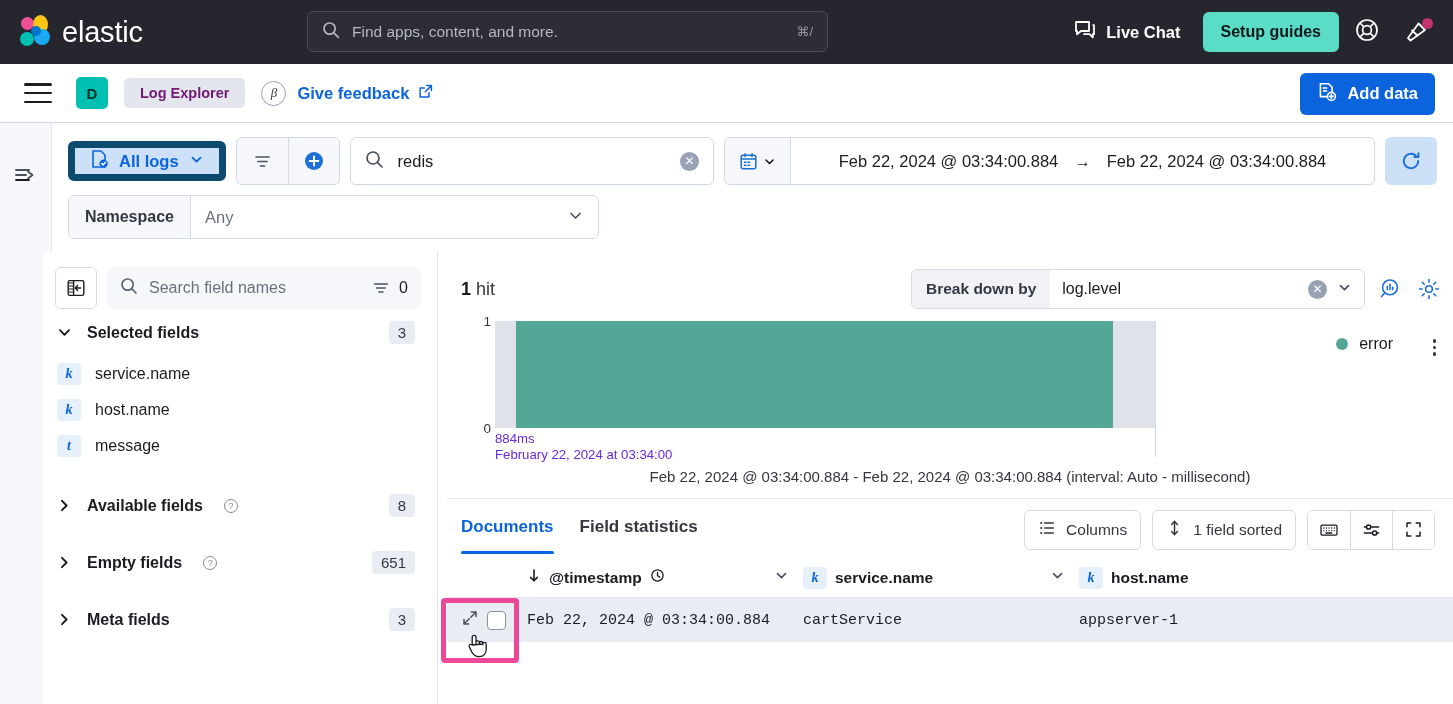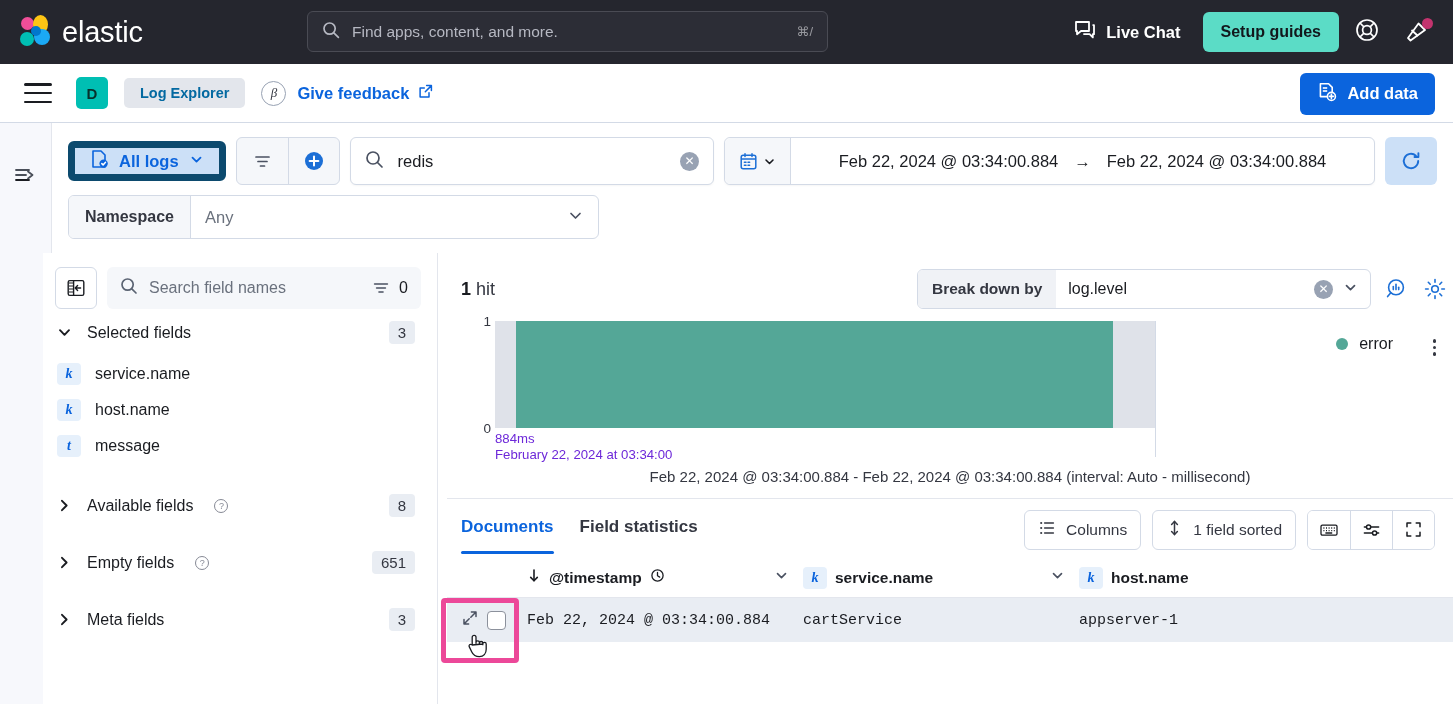--- a/index.html
+++ b/index.html
@@ -50,21 +50,21 @@
     display: flex; align-items: center; position: relative;
   }
   .hamburger { margin-left: 24px; width: 28px; height: 20px; display: flex; flex-direction: column; justify-content: space-between; cursor: pointer; }
   .hamburger span { display: block; height: 2.5px; background: #1a1c21; border-radius: 2px; }
   .avatar {
     width: 32px; height: 32px; border-radius: 5px; background: #00BFB3; color: #07302B;
     font-size: 15px; font-weight: bold; display: flex; align-items: center; justify-content: center;
     margin-left: 24px; cursor: pointer;
   }
   .breadcrumb-chip {
-    margin-left: 16px; background: #E3E6EC; color: #0369a1; font-size: 14.5px; font-weight: bold;
+    margin-left: 16px; background: #E3E6EC; color: #701a75; font-size: 14.5px; font-weight: bold;
     border-radius: 5px; padding: 7px 16px; cursor: pointer;
   }
   .beta-badge {
     margin-left: 16px; width: 25px; height: 25px; border-radius: 50%; border: 1px solid #98A2B3;
     display: flex; align-items: center; justify-content: center; color: #343741; font-size: 13px;
     font-family: "Liberation Serif", serif; font-style: italic;
   }
   .feedback-link { margin-left: 11px; color: #0B64DD; font-size: 16.5px; font-weight: bold; display: flex; align-items: center; gap: 9px; cursor: pointer; }
   .app-bar-right { position: absolute; right: 18px; top: 0; height: 59px; display: flex; align-items: center; gap: 16px; }
   .discover-link { color: #0B64DD; font-size: 16.5px; font-weight: bold; display: flex; align-items: center; gap: 10px; cursor: pointer; }
@@ -117,34 +117,34 @@
     background: #fff; border-right: 1px solid #E3E6ED; padding: 14px 16px 0 12px;
   }
   .fields-top { display: flex; align-items: center; gap: 10px; }
   .panel-toggle { width: 42px; height: 42px; border: 1px solid #D3DAE6; border-radius: 6px; display: flex; align-items: center; justify-content: center; cursor: pointer; background: #fff; }
   .field-search { flex: 1; height: 42px; background: #F5F7FA; border-radius: 6px; display: flex; align-items: center; padding: 0 12px; gap: 11px; border: 1px solid transparent; }
   .field-search .ph { flex: 1; color: #6a717d; font-size: 16px; }
   .fs-filter { display: flex; align-items: center; gap: 9px; cursor: pointer; }
   .fs-filter .cnt { font-size: 16px; color: #1a1c21; }
   .field-group { display: flex; align-items: center; padding: 12px 6px 12px 0; cursor: pointer; gap: 14px; }
   .chev { width: 18px; display: flex; justify-content: center; color: #343741; }
-  .fg-title { font-size: 16px; font-weight: normal; color: #1a1c21; }
+  .fg-title { font-size: 16px; font-weight: bold; color: #1a1c21; }
   .q-icon { width: 14px; height: 14px; border-radius: 50%; border: 1.3px solid #868995; font-size: 9px; color: #868995; display: inline-flex; align-items: center; justify-content: center; margin-left: 7px; }
   .fg-count { margin-left: auto; background: #E9EDF3; border-radius: 4px; padding: 3px 9px; font-size: 15px; color: #343741; }
   .field-item { display: flex; align-items: center; gap: 14px; padding: 7px 0 7px 2px; cursor: pointer; }
   .type-badge {
     width: 24px; height: 22px; background: #E6F0FB; border-radius: 4px; color: #0B64DD;
     font-size: 14px; font-style: italic; font-weight: bold; display: flex; align-items: center; justify-content: center;
     font-family: "Liberation Serif", serif;
   }
   .field-name { font-size: 16px; color: #1a1c21; }
 
   
   .main-panel { position: absolute; left: 447px; right: 0; top: 253px; bottom: 0; background: #fff; }
-  .hist-header { display: flex; align-items: center; padding: 16px 6px 0 14px; }
+  .hist-header { display: flex; align-items: center; padding: 16px 12px 0 14px; }
   .hit-count { font-size: 18px; color: #343741; }
   .hit-count b { font-weight: bold; color: #1a1c21; }
   .breakdown { margin-left: auto; display: flex; align-items: center; gap: 14px; }
   .bd-control { display: flex; height: 40px; border: 1px solid #D3DAE6; border-radius: 6px; overflow: hidden; width: 454px; background: #fff; }
   .bd-label { background: #F0F2F6; padding: 0 14px; display: flex; align-items: center; font-size: 15.5px; font-weight: bold; color: #343741; }
   .bd-value { flex: 1; display: flex; align-items: center; padding: 0 12px; font-size: 16px; color: #1a1c21; gap: 10px; cursor: pointer; }
   .bd-value .v { flex: 1; }
   .icon-btn-plain { cursor: pointer; display: flex; align-items: center; justify-content: center; }
 
   

